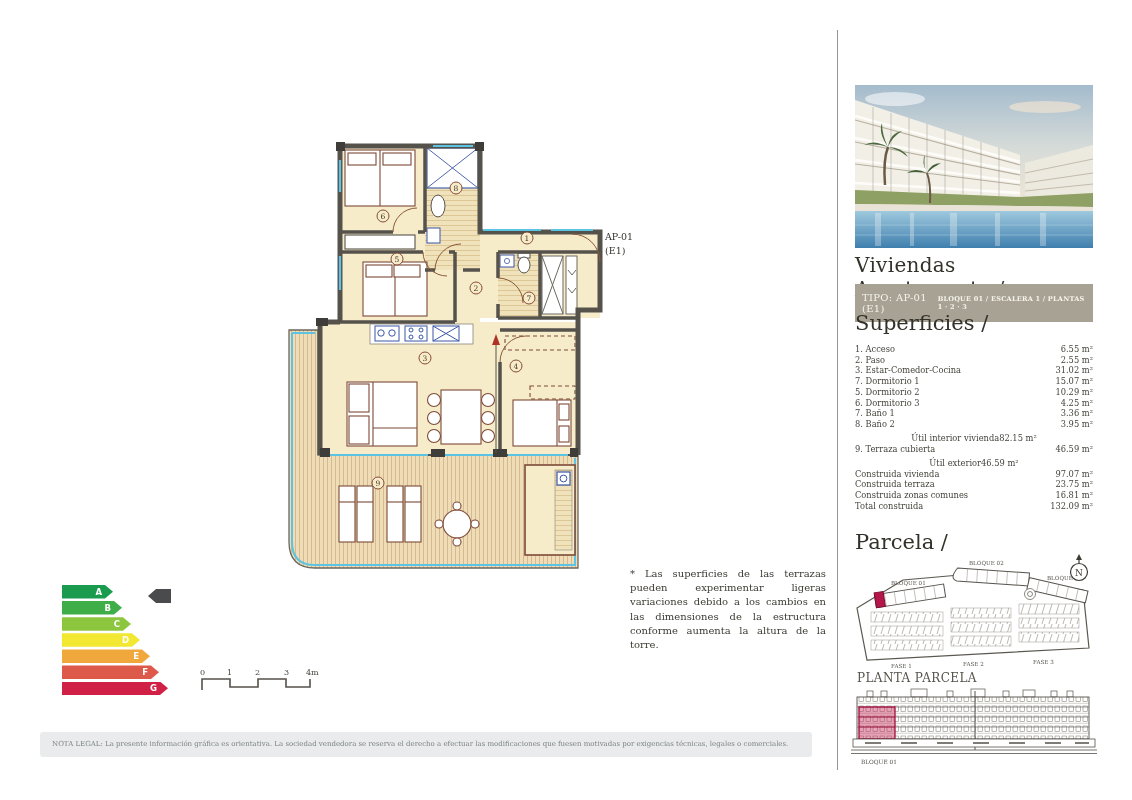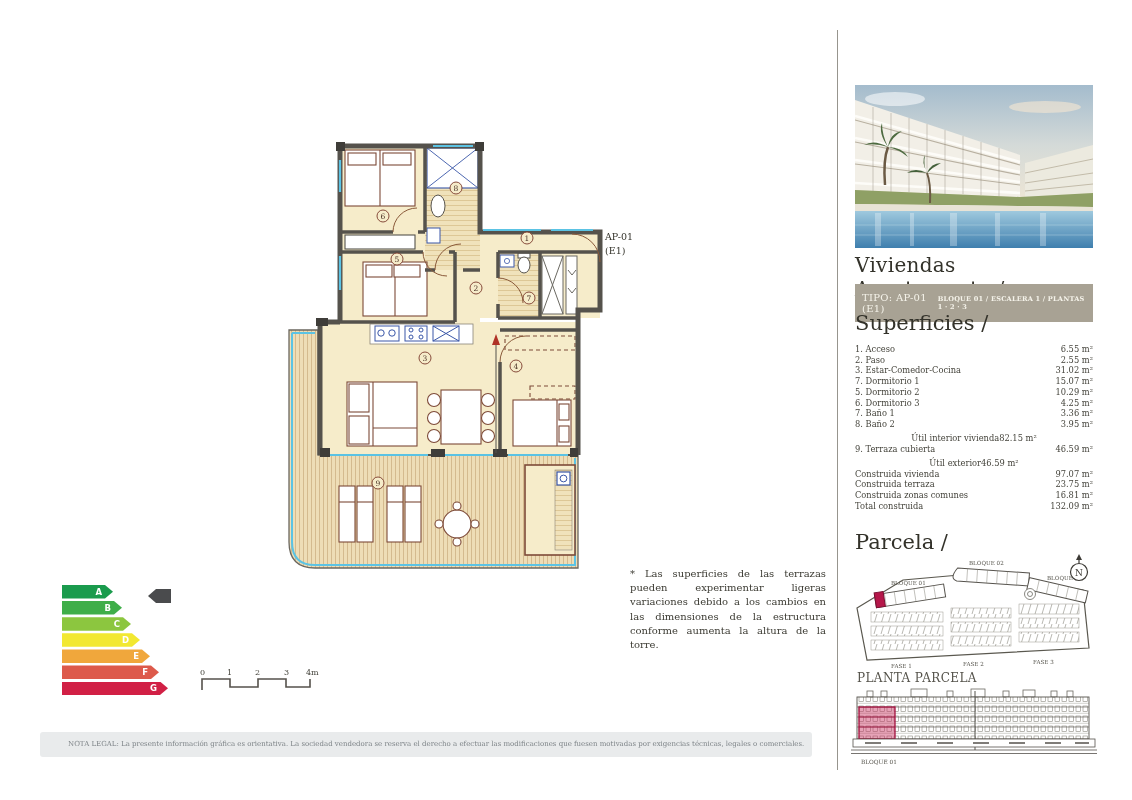--- a/index.html
+++ b/index.html
@@ -26,21 +26,21 @@
   .er-e .ebar{width:88px;background:#f0a73c;}
   .er-f .ebar{width:97px;background:#dd5a4b;}
   .er-g .ebar{width:106px;background:#d12045;}
   #energy-indicator{left:148px;top:589px;width:23px;height:14px;background:#4a4b4d;
         clip-path:polygon(0 50%,8px 0,100% 0,100% 100%,8px 100%);}
 
   #scalebar{left:198px;top:666px;}
 
   
   #legal{left:40px;top:732px;width:772px;height:25px;background:#e9ebec;border-radius:3px;
-         font-size:7px;color:#7e8488;line-height:25px;padding-left:28px;box-sizing:border-box;
+         font-size:7px;color:#7e8488;line-height:25px;padding-left:12px;box-sizing:border-box;
          white-space:nowrap;overflow:hidden;}
 
   
   #divider{left:837px;top:30px;width:1px;height:740px;background:#97958e;}
   #photo{left:855px;top:85px;width:238px;height:163px;}
   #sb-title{left:855px;top:253px;width:240px;font-size:20px;color:#33322a;letter-spacing:.3px;}
   #type-bar{left:855px;top:284px;width:238px;height:38px;background:#a8a294;color:#f5f3ea;
             display:flex;align-items:center;justify-content:space-between;
             padding:0 7px;box-sizing:border-box;}
   #type-bar .t1{font-size:10px;letter-spacing:.3px;}

